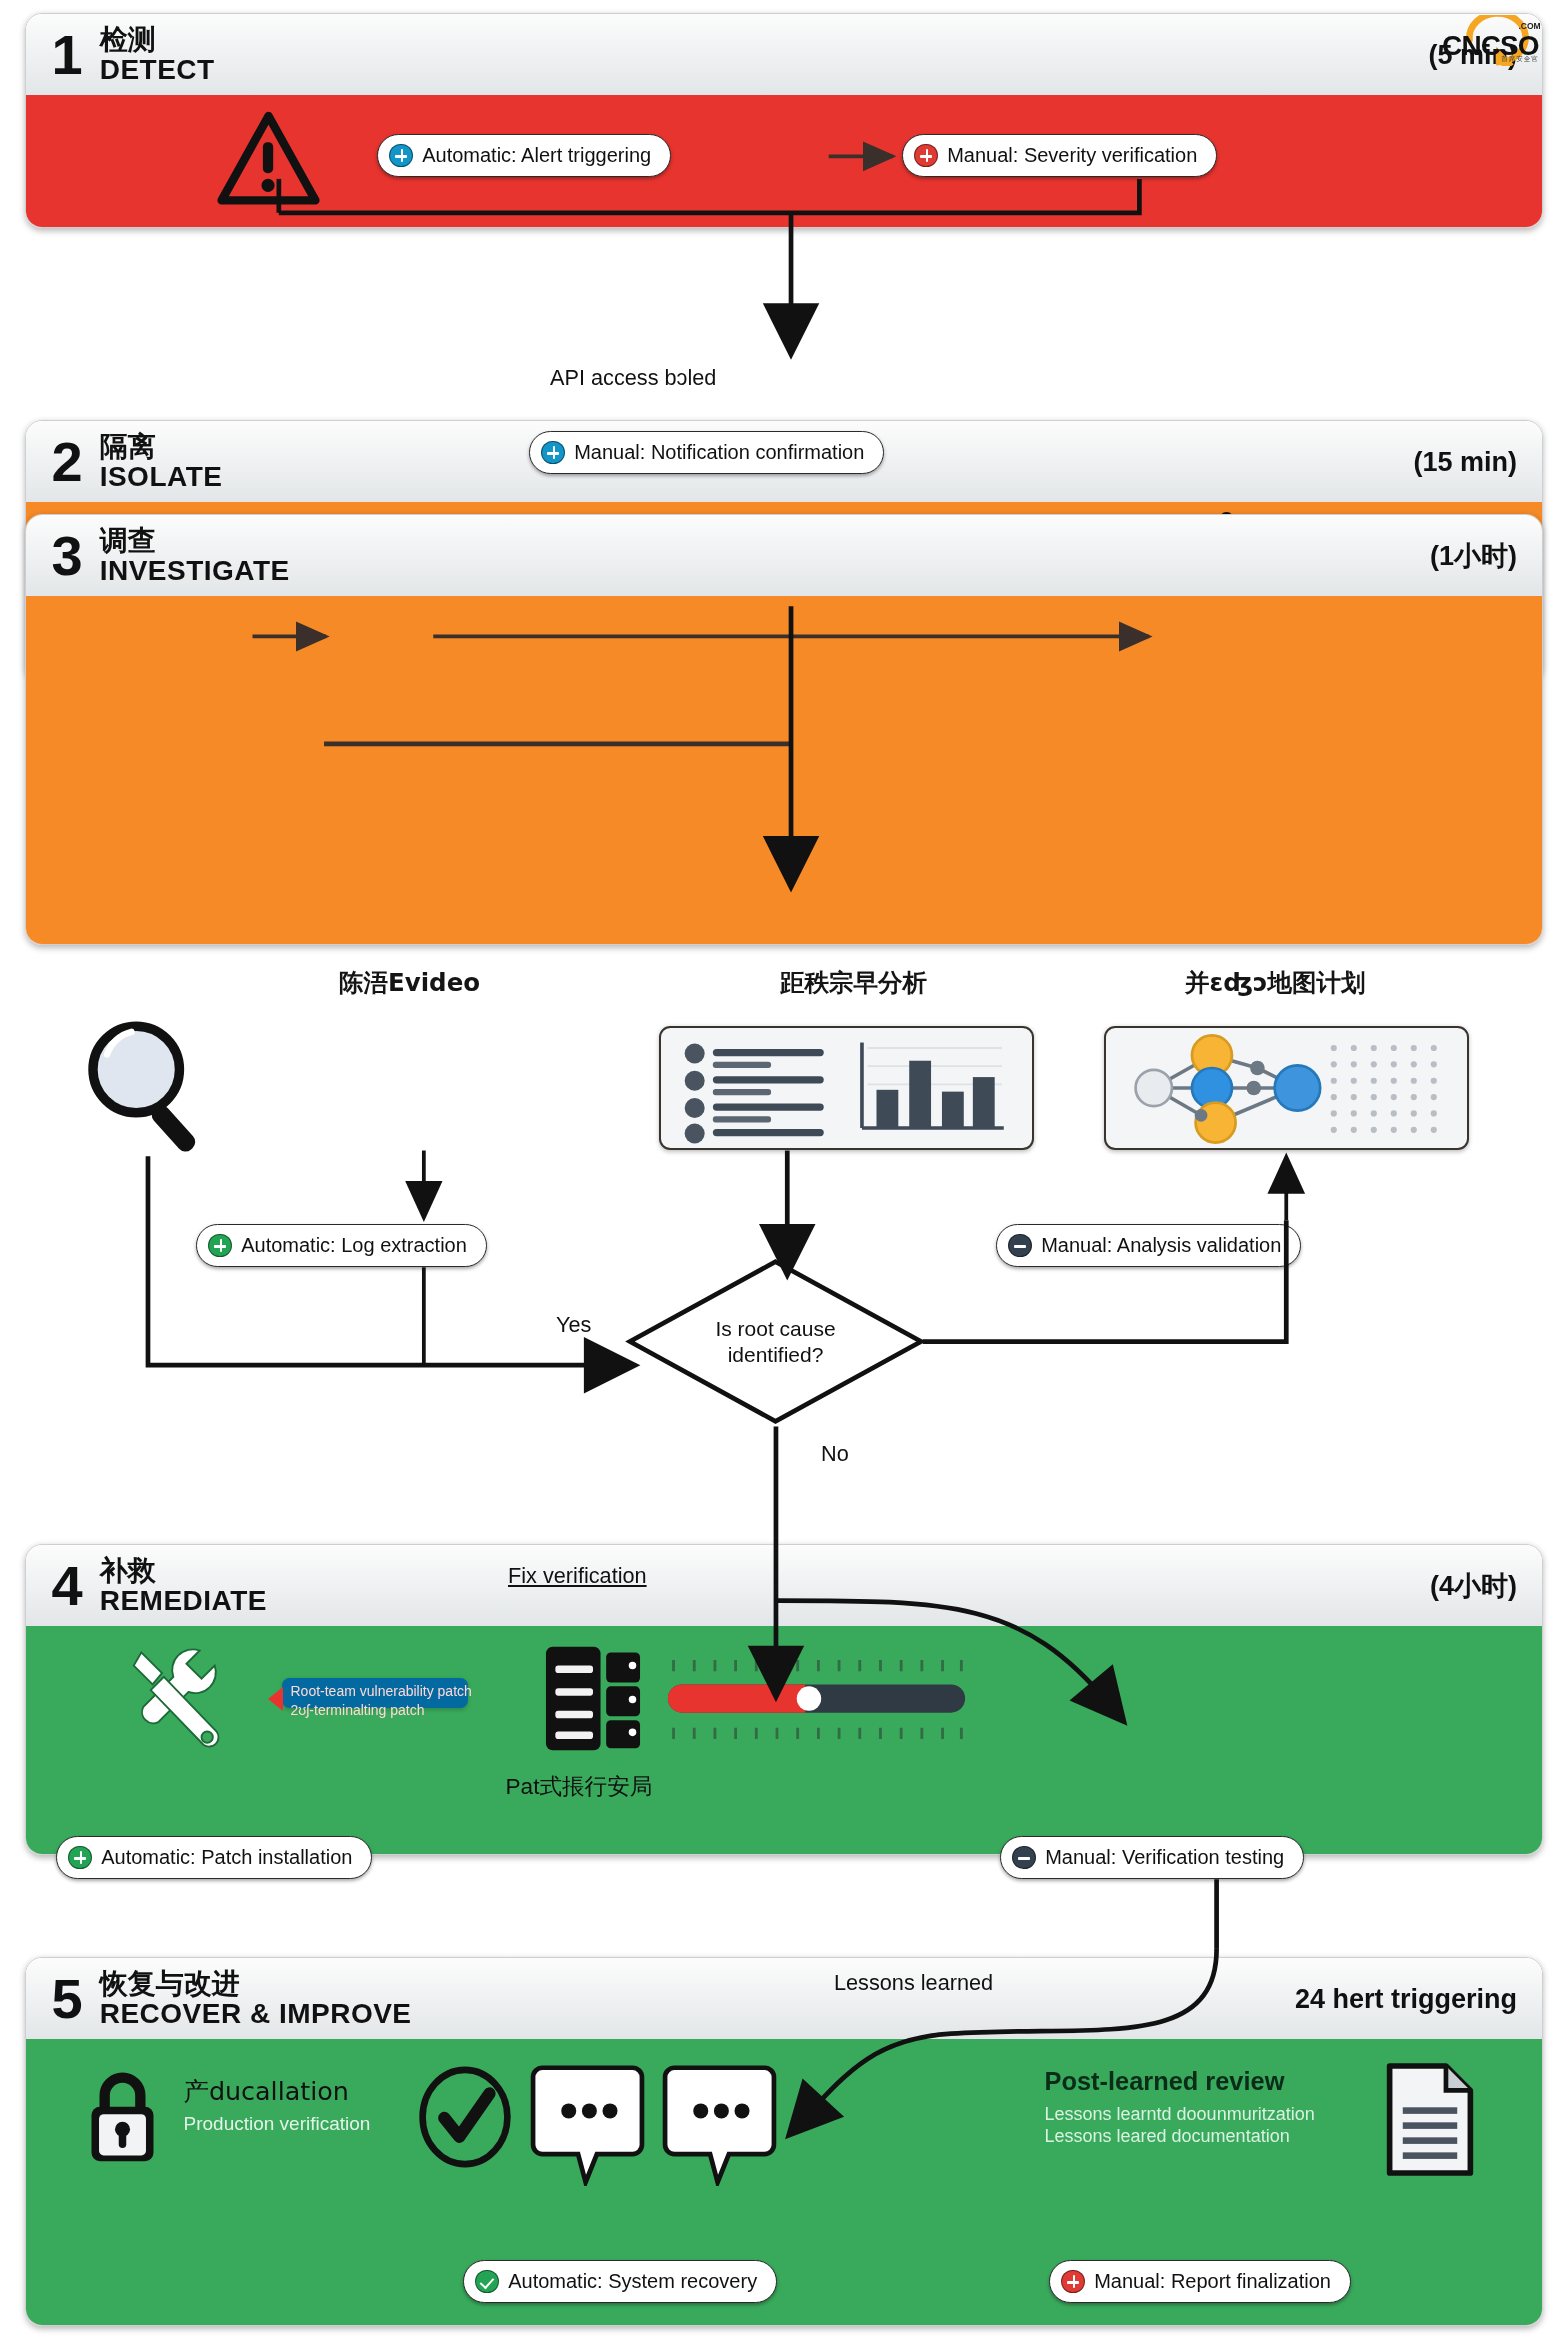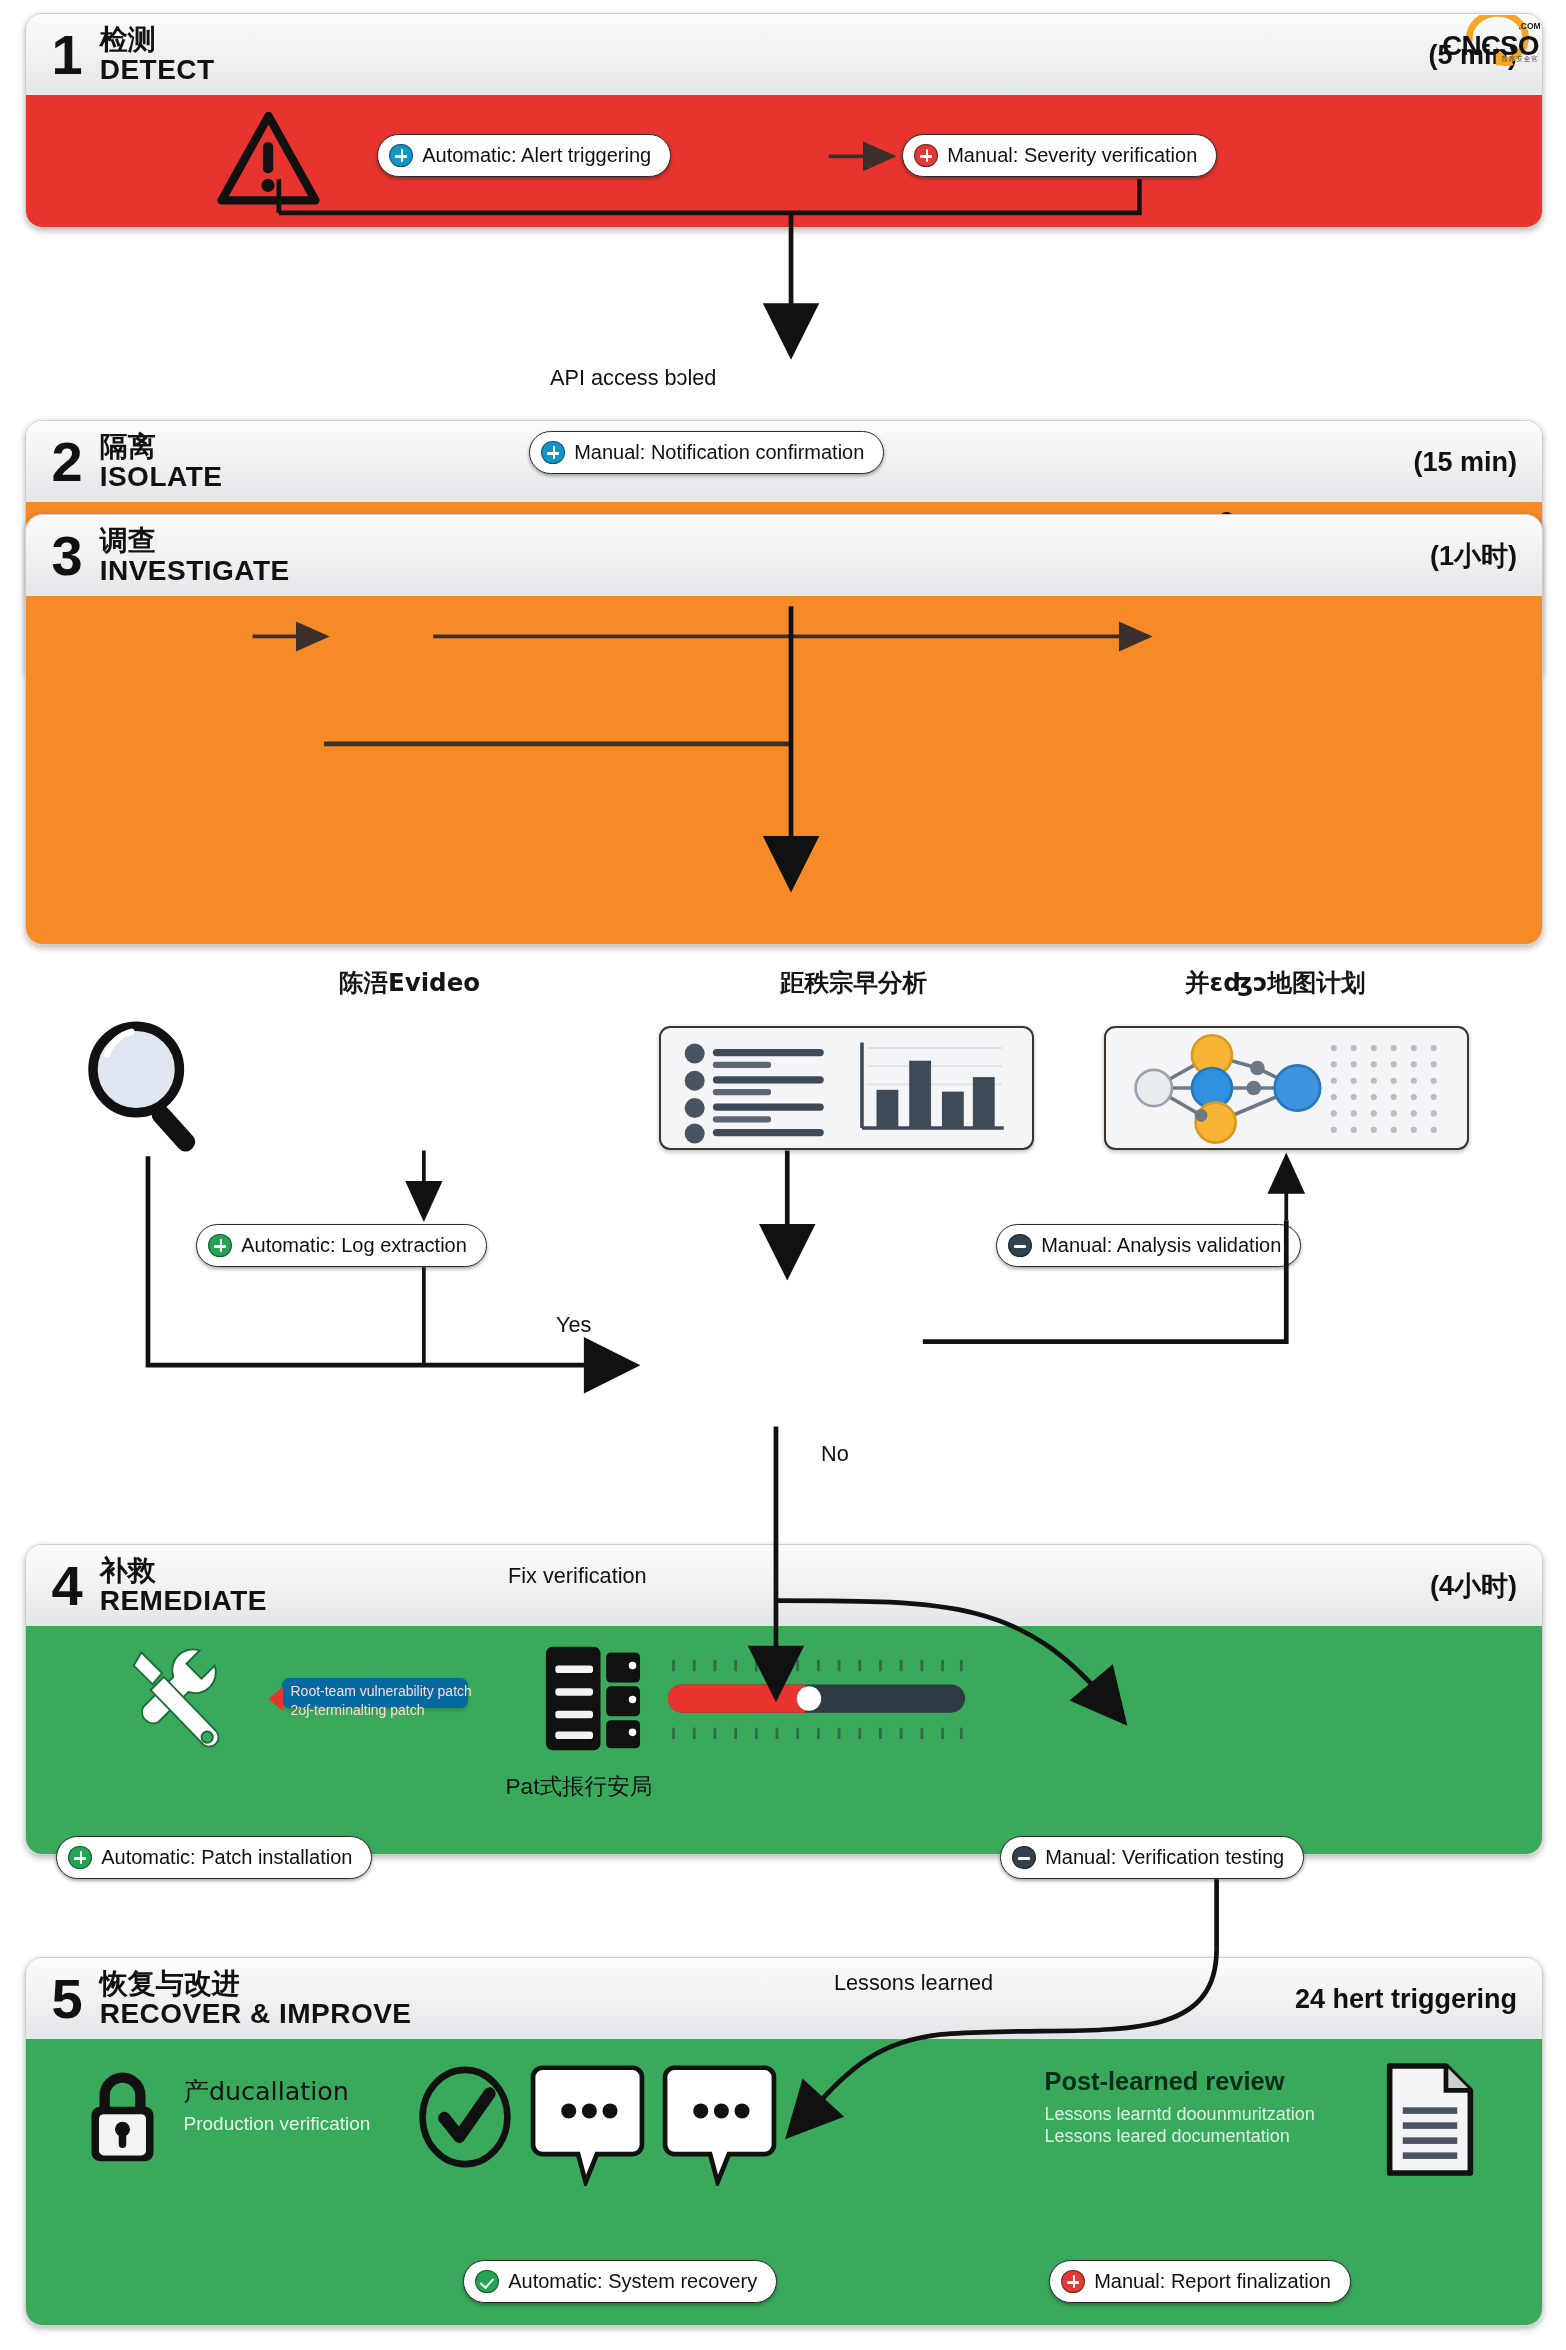--- a/index.html
+++ b/index.html
@@ -296,20 +296,29 @@
 
   <div class="pill" style="left:196px; top:1224px;">
     <span class="dot dot-green"></span>
     <span class="pill-label">Automatic: Log extraction</span>
   </div>
   <div class="pill" style="left:996px; top:1224px;">
     <span class="dot dot-dark no-v"></span>
     <span class="pill-label">Manual: Analysis validation</span>
   </div>
 
+  <div style="position:absolute; left:625px; top:1257px; width:301px; height:169px; z-index:30;">
+    <svg width="301" height="169" viewBox="0 0 320 180" style="position:absolute; left:0; top:0;">
+      <path d="M160,5 L315,90 L160,175 L5,90 Z" fill="#ffffff" stroke="#111" stroke-width="5"></path>
+    </svg>
+    <div class="diamond-txt">
+      <span>Is root cause</span><br>
+      <span>identified?</span>
+    </div>
+  </div>
   <div class="edge-label" style="left:535px; top:1312px;margin-left:21px;">Yes</div>
   <div class="edge-label" style="left:821px; top:1441px;">No</div>
 
   <div class="stage" style="top:1544px; height:311px;">
     <div class="stage-head">
       <div class="stage-num">4</div>
       <div class="stage-titles">
         <div class="stage-cn">补救</div>
         <div class="stage-en">REMEDIATE</div>
       </div>
@@ -380,21 +389,21 @@
   </div>
 
   <div style="position:absolute; left:282px; top:1678px; width:186px; height:30px; background:#0369a1; border-radius:7.5px; z-index:22; box-shadow:0 1.9px 4.7px rgba(0,0,0,0.2);">
     <div style="position:absolute; left:-14px; top:9.4px; width:0;height:0;border-top:12.2px solid transparent;border-bottom:12.2px solid transparent;border-right:15px solid #e8342f;"></div>
     <div style="position:absolute; left:8.5px; top:3.8px; font-size:14px; color:#ffd9d7; line-height:1.35; white-space:nowrap;">
       <span>Root-team vulnerability patch</span><br>
       <span>2ʊʃ-terminalting patch</span>
     </div>
   </div>
 
-  <div class="edge-label" style="left:508px; top:1563px;">Fix verification</div>
+  <div class="edge-label" style="left:508px; top:1563px;text-decoration:underline;">Fix verification</div>
 
   <div class="pill" style="left:56px; top:1836px;">
     <span class="dot dot-green"></span>
     <span class="pill-label">Automatic: Patch installation</span>
   </div>
   <div class="pill" style="left:1000px; top:1836px;">
     <span class="dot dot-dark no-v"></span>
     <span class="pill-label">Manual: Verification testing</span>
   </div>
 

